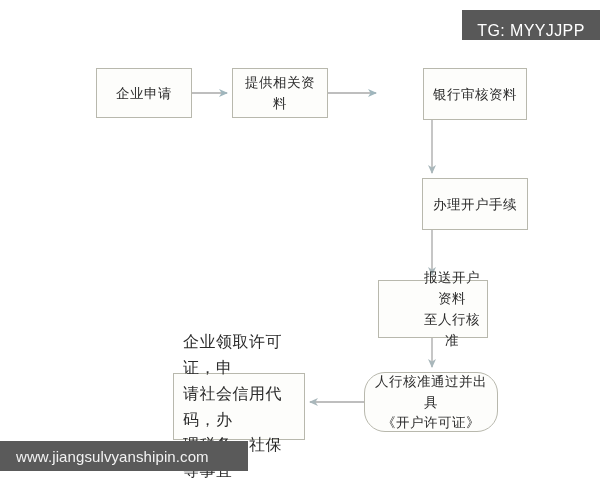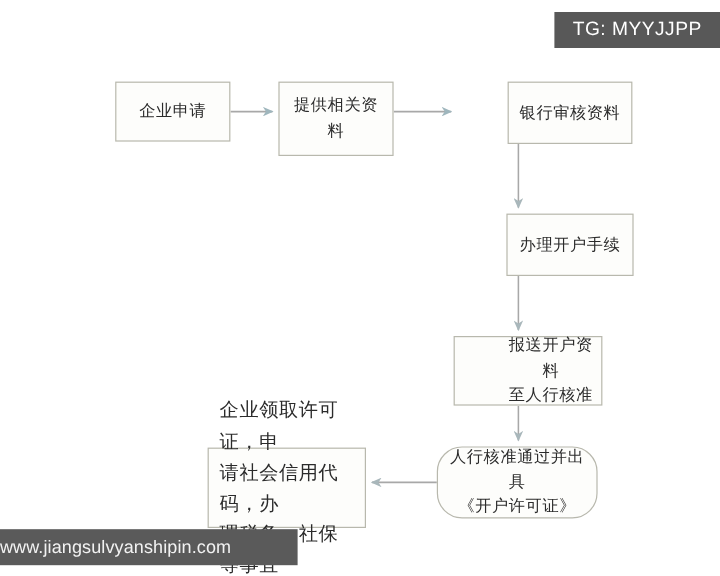--- a/index.html
+++ b/index.html
@@ -36,24 +36,24 @@
     letter-spacing: 0.5px;
     font-family: "DejaVu Sans", "Liberation Sans", sans-serif;
   }
   .node .label {
     display: block;
     padding: 0 6px;
     white-space: pre-line;
   }
 
   #node-apply      { left: 96px;  top: 68px;  width: 96px;  height: 50px; align-items: center; }
-  #node-materials  { left: 232px; top: 68px;  width: 96px;  height: 62px; }
+  #node-materials  { left: 232px; top: 68px;  width: 96px;  height: 50px; }
   #node-bankreview { left: 383px; top: 68px;  width: 104px; height: 52px; margin-left: 40px; }
   #node-procedure  { left: 378px; top: 178px; width: 106px; height: 52px; margin-left: 44px; }
-  #node-submit     { left: 378px; top: 280px; width: 124px; height: 58px; padding-left: 38px; }
+  #node-submit     { left: 378px; top: 280px; width: 110px; height: 58px; padding-left: 38px; }
   #node-approved   { left: 364px; top: 372px; width: 134px; height: 60px; border-radius: 21px; }
   #node-final      { left: 173px; top: 373px; width: 132px; height: 67px;
                      font-size: 16px; line-height: 1.62; text-align: left;
                      justify-content: flex-start; }
   #node-final .label { padding: 0 9px; }
 
   
   #connectors {
     position: absolute;
     left: 0;
@@ -67,35 +67,36 @@
   #tg-badge {
     position: absolute;
     top: 10px;
     left: 462px;
     width: 138px;
     height: 30px;
     background: #585858;
     color: #ffffff;
     font-size: 16px;
     display: flex;
-    align-items: center;
+    align-items: flex-end;
     justify-content: center;
     letter-spacing: 0.4px;
   }
   #watermark {
     position: absolute;
     left: 0;
     top: 441px;
     width: 248px;
     height: 30px;
     background: #5a5a5a;
     color: #f2f2f2;
     font-size: 15px;
     display: flex;
     align-items: center;
+    padding-left: 16px;
     box-sizing: border-box;
     letter-spacing: 0.1px;
   }
 </style>
 </head>
 <body>
 
 <div id="canvas">
 
   <svg id="connectors" viewBox="0 0 600 480" xmlns="http://www.w3.org/2000/svg">

